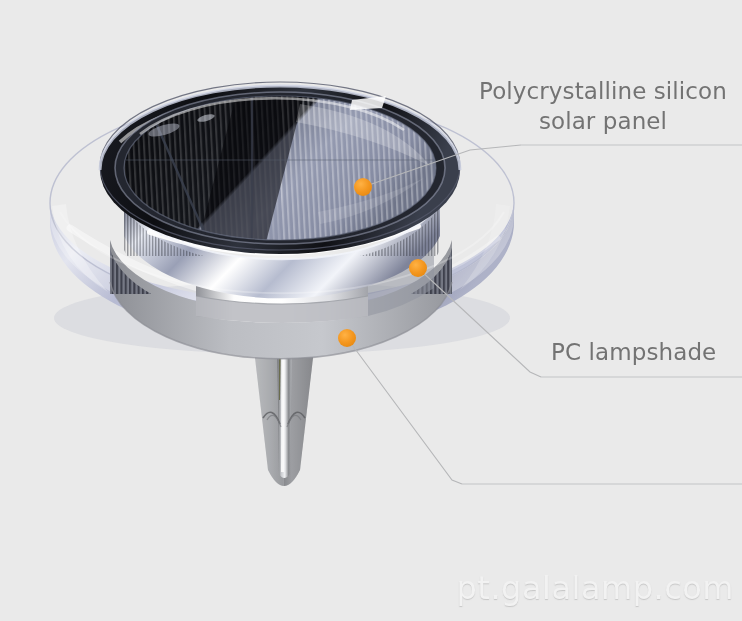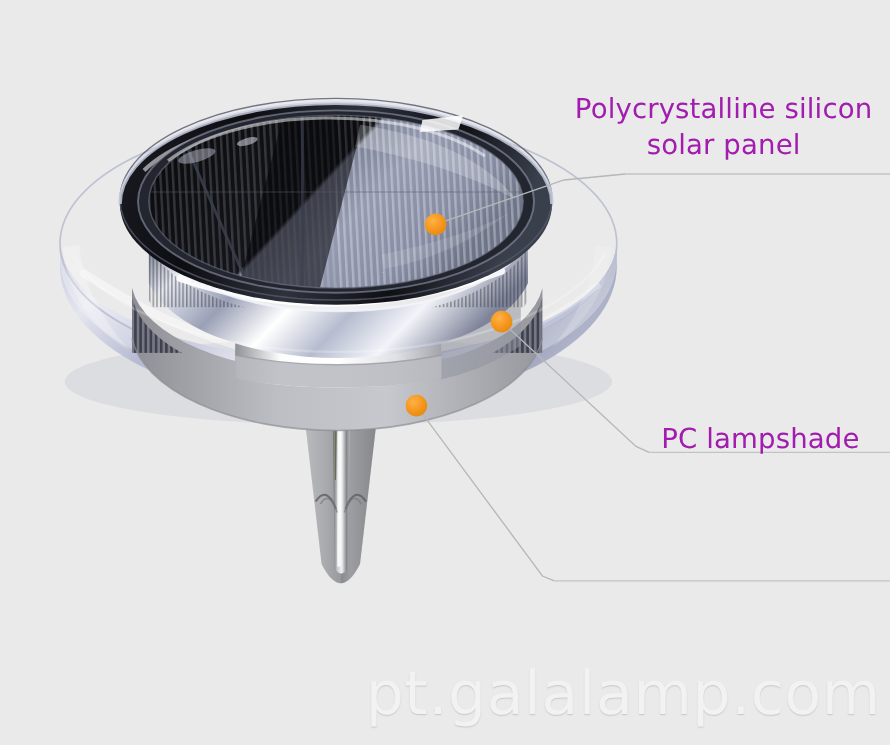--- a/index.html
+++ b/index.html
@@ -8,35 +8,35 @@
     background:#eaeaea;
     font-family:"DejaVu Sans", sans-serif;
     overflow:hidden;
     position:relative;
   }
   #stage{position:absolute;inset:0;width:742px;height:621px;}
   .svg-root{position:absolute;left:0;top:0;width:742px;height:621px;}
 
   .callout-label{
     position:absolute;
-    color:#a21caf;
+    color:#737373;
     font-size:23px;
     font-weight:400;
     line-height:30px;
     letter-spacing:0.1px;
     white-space:pre-line;
     font-family:"DejaVu Sans", sans-serif;
   }
   .callout-label.center{text-align:center;}
 
   #watermark{
     position:absolute;
     right:8px;
     bottom:14px;
-    font-size:50px;
+    font-size:32px;
     font-weight:400;
     color:#f2f2f2;
     letter-spacing:0.5px;
     text-shadow:0 1px 1px rgba(170,170,170,.55);
     font-family:"DejaVu Sans", sans-serif;
     user-select:none;
     margin-left:28px;
   }
 </style>
 </head>
@@ -292,18 +292,18 @@
     <g>
       <circle cx="363" cy="187" r="9" fill="url(#gDot)"></circle>
       <circle cx="418" cy="268" r="9" fill="url(#gDot)"></circle>
       <circle cx="347" cy="338" r="9" fill="url(#gDot)"></circle>
     </g>
   </svg>
 
   <div class="callout-label center" style="left:470px;top:76px;width:266px;">Polycrystalline silicon
 solar panel</div>
 
-  <div class="callout-label" style="left:551px;top:351px;width:185px;">PC lampshade</div>
+  <div class="callout-label" style="left:551px;top:337px;width:185px;">PC lampshade</div>
 
 
   <div id="watermark">pt.galalamp.com</div>
 
 </div>
 
 </body></html>

